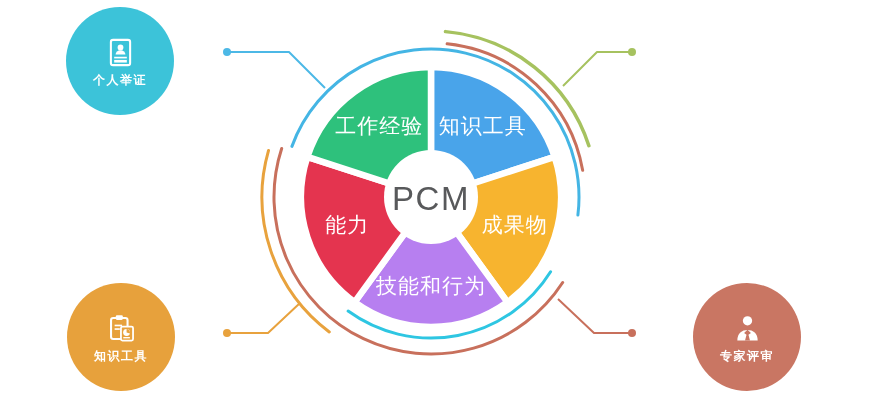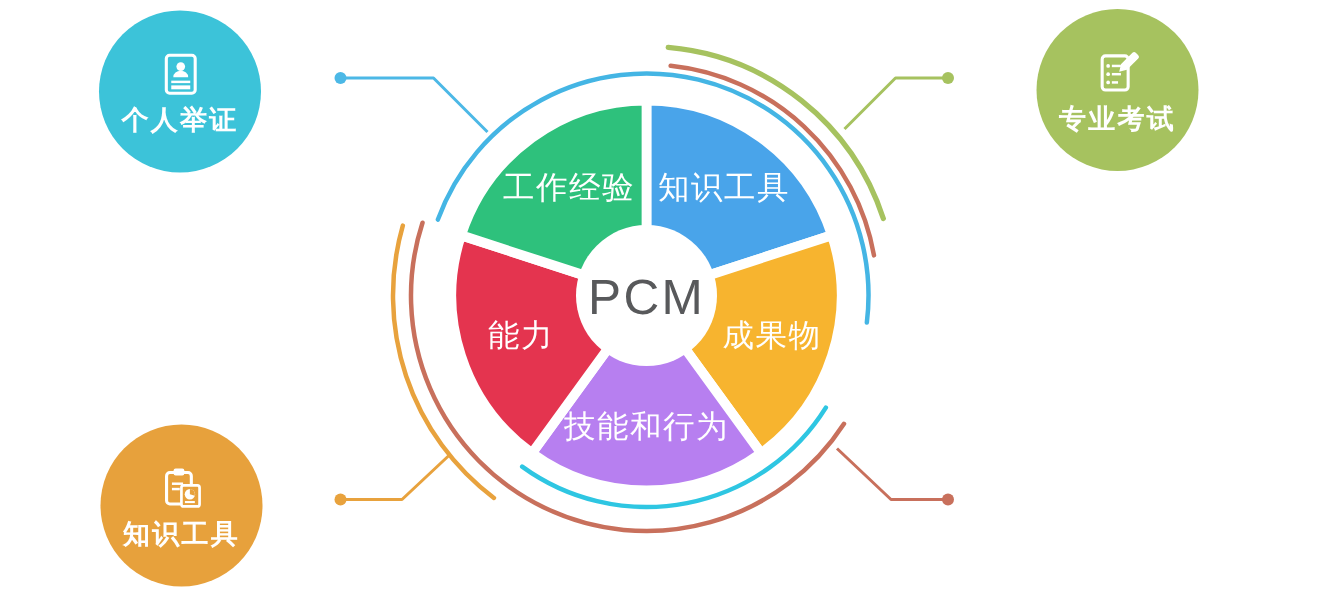--- a/index.html
+++ b/index.html
@@ -48,21 +48,21 @@
     justify-content: center;
     gap: 5px;
   }
   .sat .ico {
     width: 33px;
     height: 33px;
     display: block;
   }
   .sat .sat-label {
     color: #ffffff;
-    font-size: 18px;
+    font-size: 12px;
     font-weight: bold;
     letter-spacing: 1.5px;
     line-height: 1;
     white-space: nowrap;
   }
 </style>
 </head>
 <body>
 
 <div class="scene">
@@ -100,42 +100,37 @@
     <svg class="ico" viewBox="0 0 24 24">
       <rect x="5" y="2.8" width="14" height="18.4" rx="1.6" fill="none" stroke="#fff" stroke-width="1.5"></rect>
       <circle cx="12" cy="8.3" r="2.1" fill="#fff"></circle>
       <path d="M8.4 13.4 a3.6 3.1 0 0 1 7.2 0 z" fill="#fff"></path>
       <rect x="7.4" y="15.1" width="9.2" height="1.2" fill="#fff"></rect>
       <rect x="7.4" y="17.4" width="9.2" height="1.9" fill="#fff"></rect>
     </svg>
     <span class="sat-label">个人举证</span>
   </div>
 
-  <div class="sat" style="left: 691px; top: 6px; height: 108px; width: 108px; --c: #a6c25f;">
-    <svg class="ico" viewBox="0 0 24 24">
-      <rect x="4.2" y="3.8" width="12.6" height="16.6" rx="1.6" fill="none" stroke="#fff" stroke-width="1.5"></rect>
-      <circle cx="7.1" cy="8.7" r="0.9" fill="#fff"></circle>
-        <rect x="8.9" y="8.1" width="4.4" height="1.2" fill="#fff"></rect>
-      <circle cx="7.1" cy="12.7" r="0.9" fill="#fff"></circle>
-        <rect x="8.9" y="12.1" width="4.4" height="1.2" fill="#fff"></rect>
-      <circle cx="7.1" cy="16.7" r="0.9" fill="#fff"></circle>
-        <rect x="8.9" y="16.1" width="3" height="1.2" fill="#fff"></rect>
-      <path d="M21.7 3.5 L20.5 2.3 a1.15 1.15 0 0 0 -1.62 0 L13.4 7.8 l-0.95 3.75 3.75 -0.95 5.5 -5.5 a1.15 1.15 0 0 0 0 -1.6 z" fill="#fff"></path>
-    </svg>
-    <span class="sat-label">专业考试</span>
-  </div>
 
   <div class="sat" style="left: 67px; top: 283px; height: 108px; width: 108px; --c: #e7a13c;">
     <svg class="ico" viewBox="0 0 24 24">
       <rect x="4.4" y="4.4" width="12" height="15.2" rx="1.6" fill="none" stroke="#fff" stroke-width="1.5"></rect>
       <rect x="7.8" y="2.4" width="5.2" height="3.4" rx="1" fill="#fff"></rect>
       <rect x="7" y="9.2" width="5.4" height="1.2" fill="#fff"></rect>
       <rect x="7" y="11.8" width="3.8" height="1.2" fill="#fff"></rect>
       <rect x="11.6" y="10.6" width="8.8" height="10.2" rx="1.1" fill="currentColor" stroke="#fff" stroke-width="1.3"></rect>
       <circle cx="15.7" cy="14.9" r="2.5" fill="#fff"></circle>
       <path d="M15.7 14.9 L15.7 12.4 A2.5 2.5 0 0 1 18.1 15.6 z" fill="currentColor"></path>
       <rect x="13.3" y="18.2" width="4.8" height="1" fill="#fff"></rect>
     </svg>
     <span class="sat-label">知识工具</span>
   </div>
 
+  <div class="sat" style="left: 693px; top: 283px; height: 108px; width: 108px; --c: #c97663;">
+    <svg class="ico" viewBox="0 0 24 24">
+      <circle cx="12" cy="6.4" r="3.4" fill="#fff"></circle>
+      <path d="M4.6 20.8 c0 -5.4 3.3 -7.7 7.4 -7.7 s7.4 2.3 7.4 7.7 z" fill="#fff"></path>
+      <path d="M12 12.9 l-2.5 2.4 1.8 1.3 -1.1 4.2 h3.6 l-1.1 -4.2 1.8 -1.3 z" fill="currentColor"></path>
+    </svg>
+    <span class="sat-label">专家评审</span>
+  </div>
 
 </div>
 
 </body></html>

